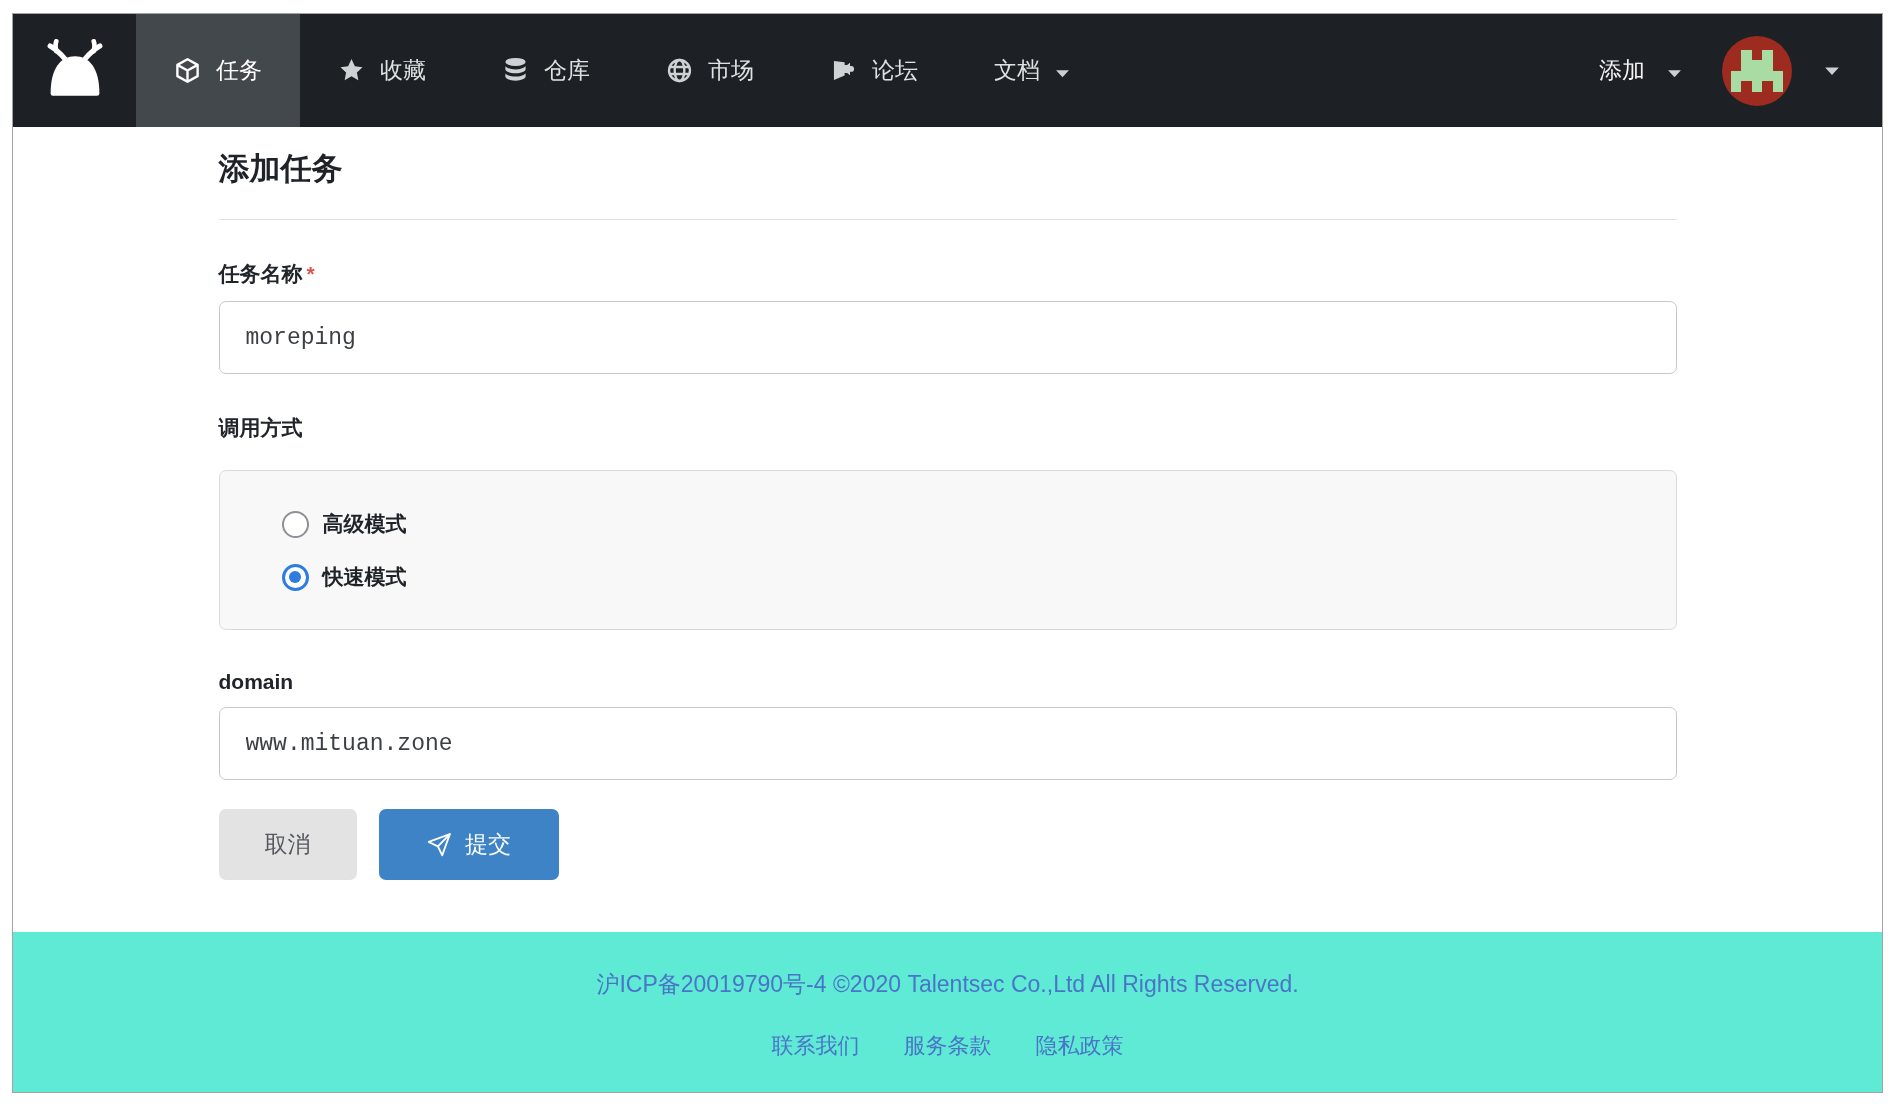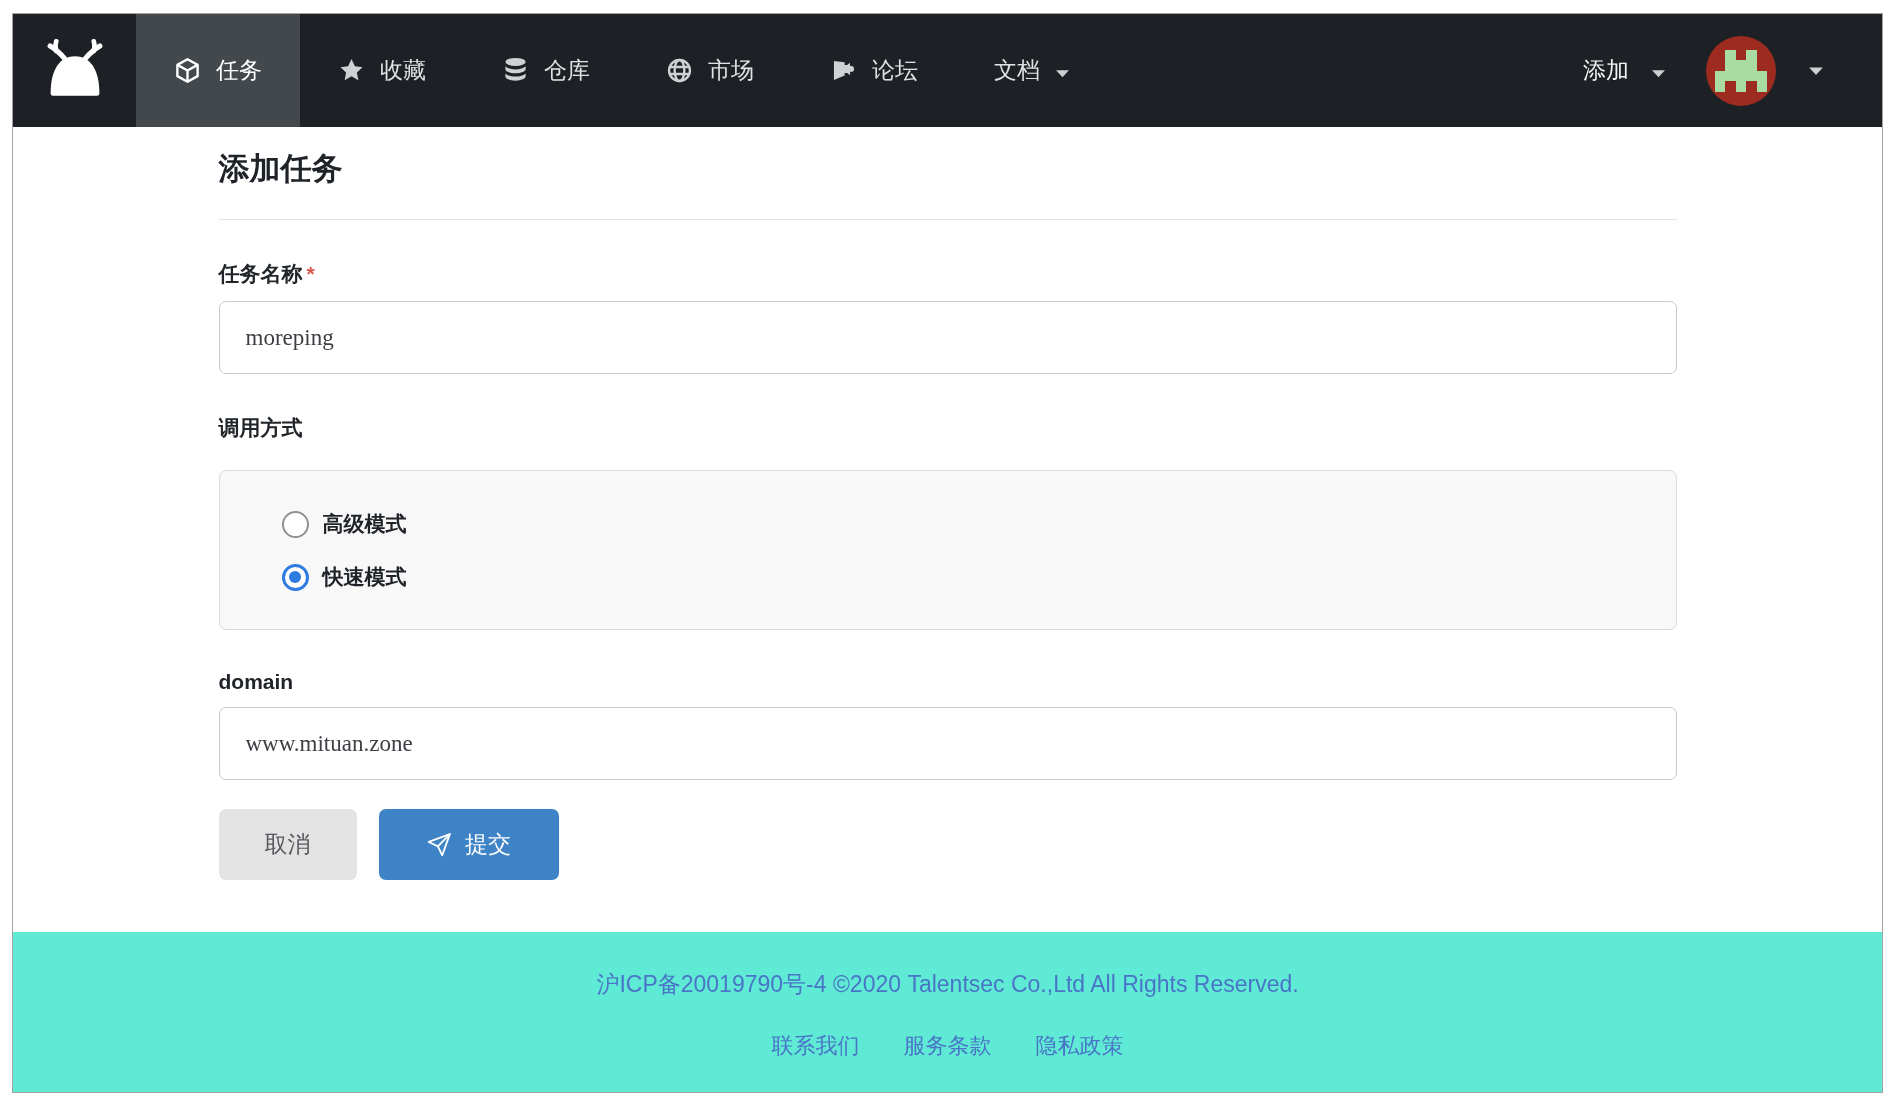--- a/index.html
+++ b/index.html
@@ -40,21 +40,21 @@
     text-decoration: none;
     white-space: nowrap;
   }
   .nav-item .nav-icon { display: inline-flex; color: #ced2d5; }
   .nav-item.active { background: #43484d; color: #ffffff; }
   .nav-item.active .nav-icon { color: #ffffff; }
   .caret { display: inline-block; }
   .nav-right {
     margin-left: auto;
     display: flex; align-items: center;
-    padding-right: 58px;
+    padding-right: 42px;
   }
   .add-menu {
     display: flex; align-items: center; gap: 22px;
     color: #f2f3f4; font-size: 23px; cursor: pointer;
   }
   .avatar {
     width: 70px; height: 70px;
     border-radius: 50%;
     background: #9e2b20;
     margin-left: 40px;
@@ -92,21 +92,21 @@
     font-size: 21px; font-weight: 700; color: #212529;
     display: block;
   }
   .req { color: #d9534f; font-weight: 700; margin-left: 4px; }
   .text-input {
     margin-top: 13px;
     width: 100%; height: 73px;
     border: 1px solid #c9c9c9; border-radius: 7px;
     font-size: 23px; color: #3c3f43;
     padding: 0 26px;
-    font-family: Liberation Serif, serif;
+    font-family: Liberation Mono, monospace;
     outline: none;
     background: #fff;
     display: block;
   }
   .mode-panel {
     margin-top: 28px;
     height: 160px;
     background: #f8f8f9;
     border: 1px solid #dadada;
     border-radius: 7px;

